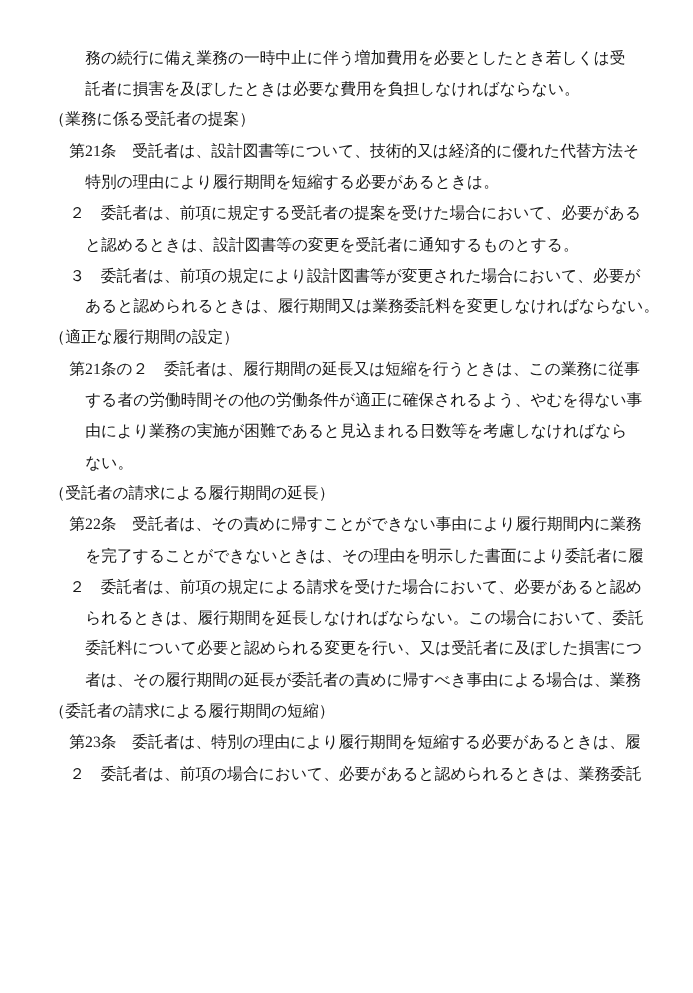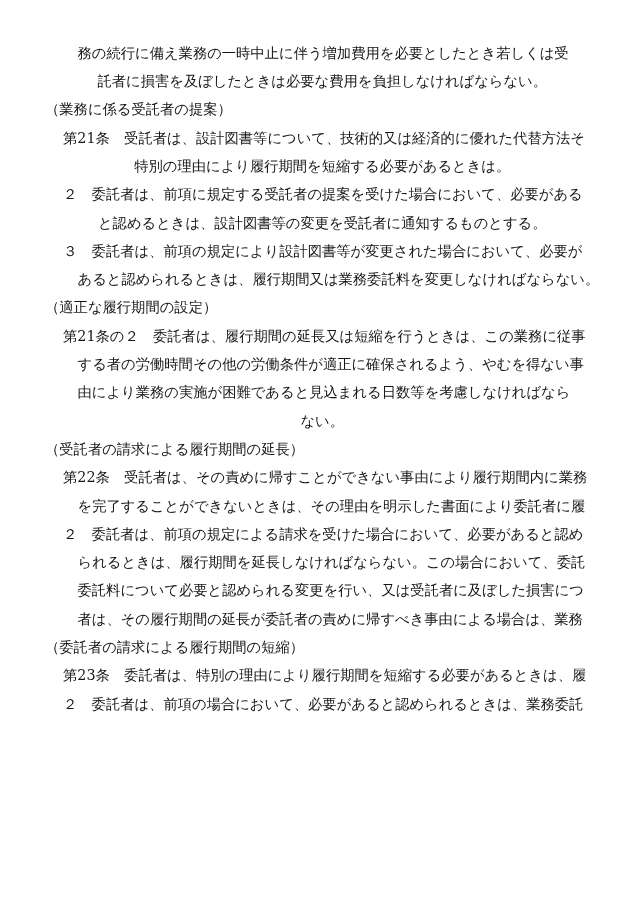--- a/index.html
+++ b/index.html
@@ -35,28 +35,29 @@
       line-height: 28.3px;
       font-size: 14.3px;
       white-space: nowrap;
       box-sizing: border-box;
     }
     
     .line.art  { margin-left: 63px;  width: 504px; }
     
     .line.para { margin-left: 63px;  width: 504px; }
     
-    .line.cont { margin-left: 77.5px; width: 489.5px; text-align: center; }
+    .line.cont { margin-left: 77.5px; width: 489.5px; }
     
     .line.cap  { margin-left: 45px; width: 489px; }
     
     .line.full {
       text-align: justify;
       text-align-last: justify;
       text-justify: inter-character;
+      font-family: Liberation Serif, serif;
     }
   </style>
 </head>
 <body>
 
 <div class="page">
   <div class="body-text">
 
     <div class="line cont full">務の続行に備え業務の一時中止に伴う増加費用を必要としたとき若しくは受</div>
     <div class="line cont">託者に損害を及ぼしたときは必要な費用を負担しなければならない。</div>

